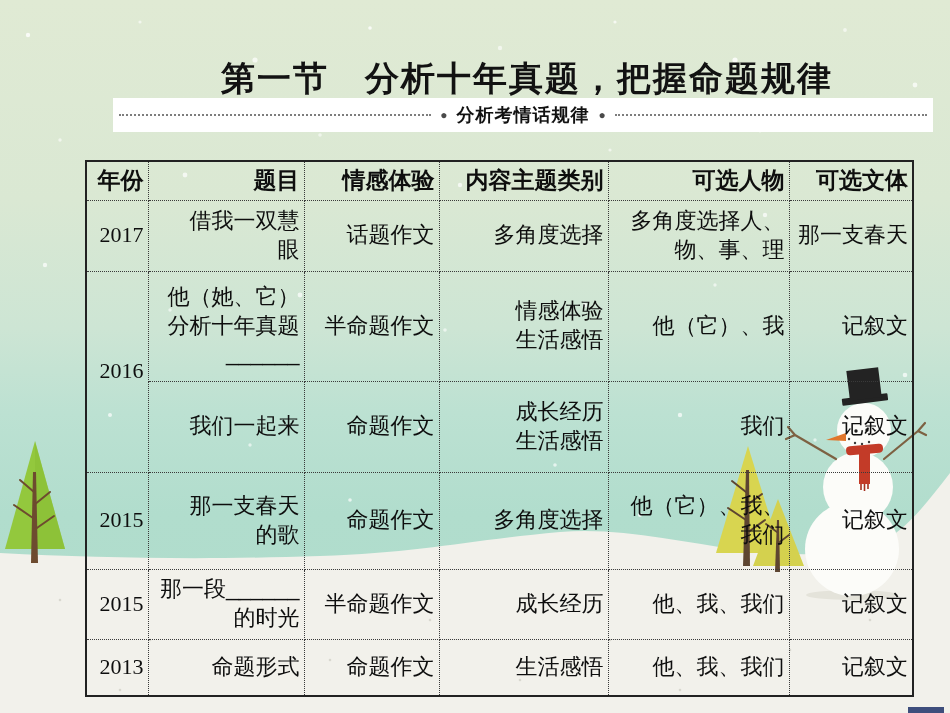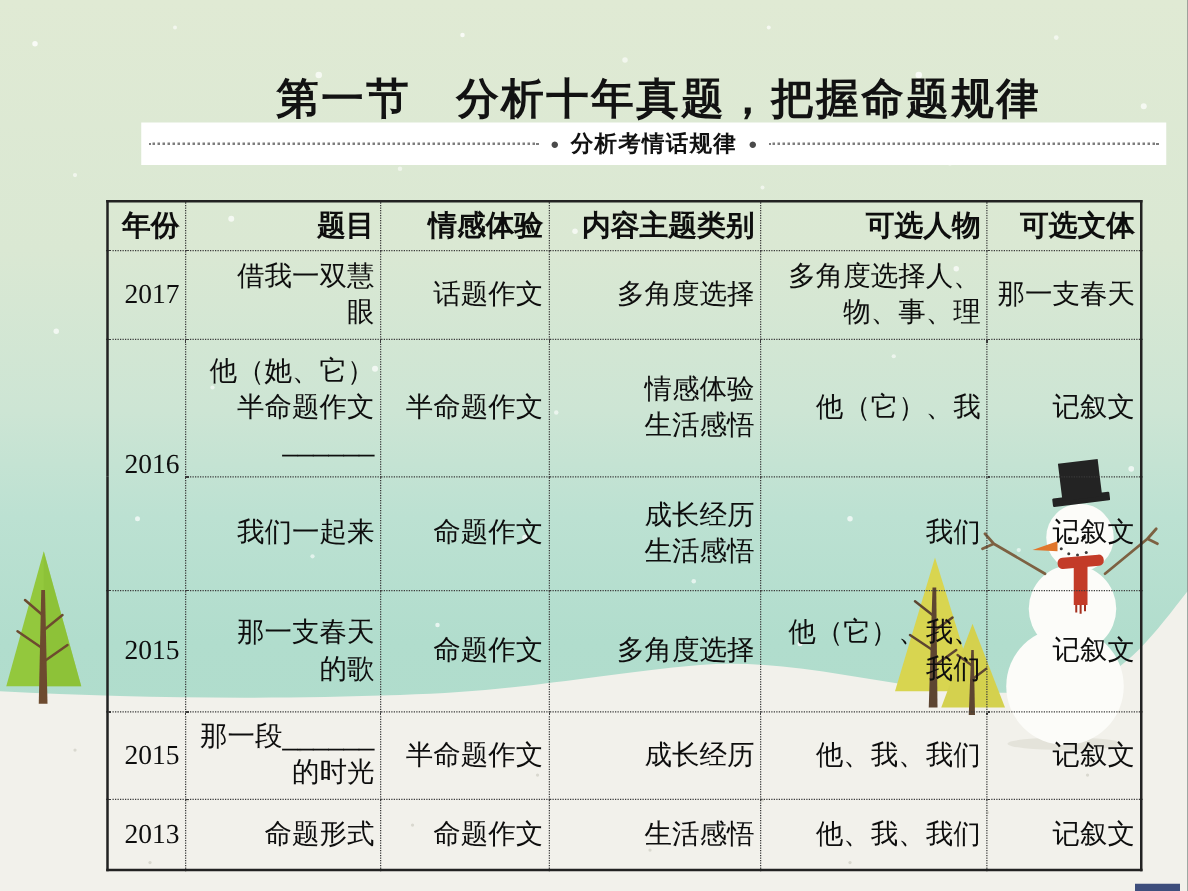--- a/index.html
+++ b/index.html
@@ -199,21 +199,21 @@
 眼</td>
         <td>话题作文</td>
         <td>多角度选择</td>
         <td>多角度选择人、
 物、事、理</td>
         <td>那一支春天</td>
       </tr>
       <tr class="r2">
         <td class="year" rowspan="2">2016</td>
         <td>他（她、它）
-半命题作文
+分析十年真题
 ______</td>
         <td>半命题作文</td>
         <td>情感体验
 生活感悟</td>
         <td>他（它）、我</td>
         <td>记叙文</td>
       </tr>
       <tr class="r3">
         <td>我们一起来</td>
         <td>命题作文</td>

